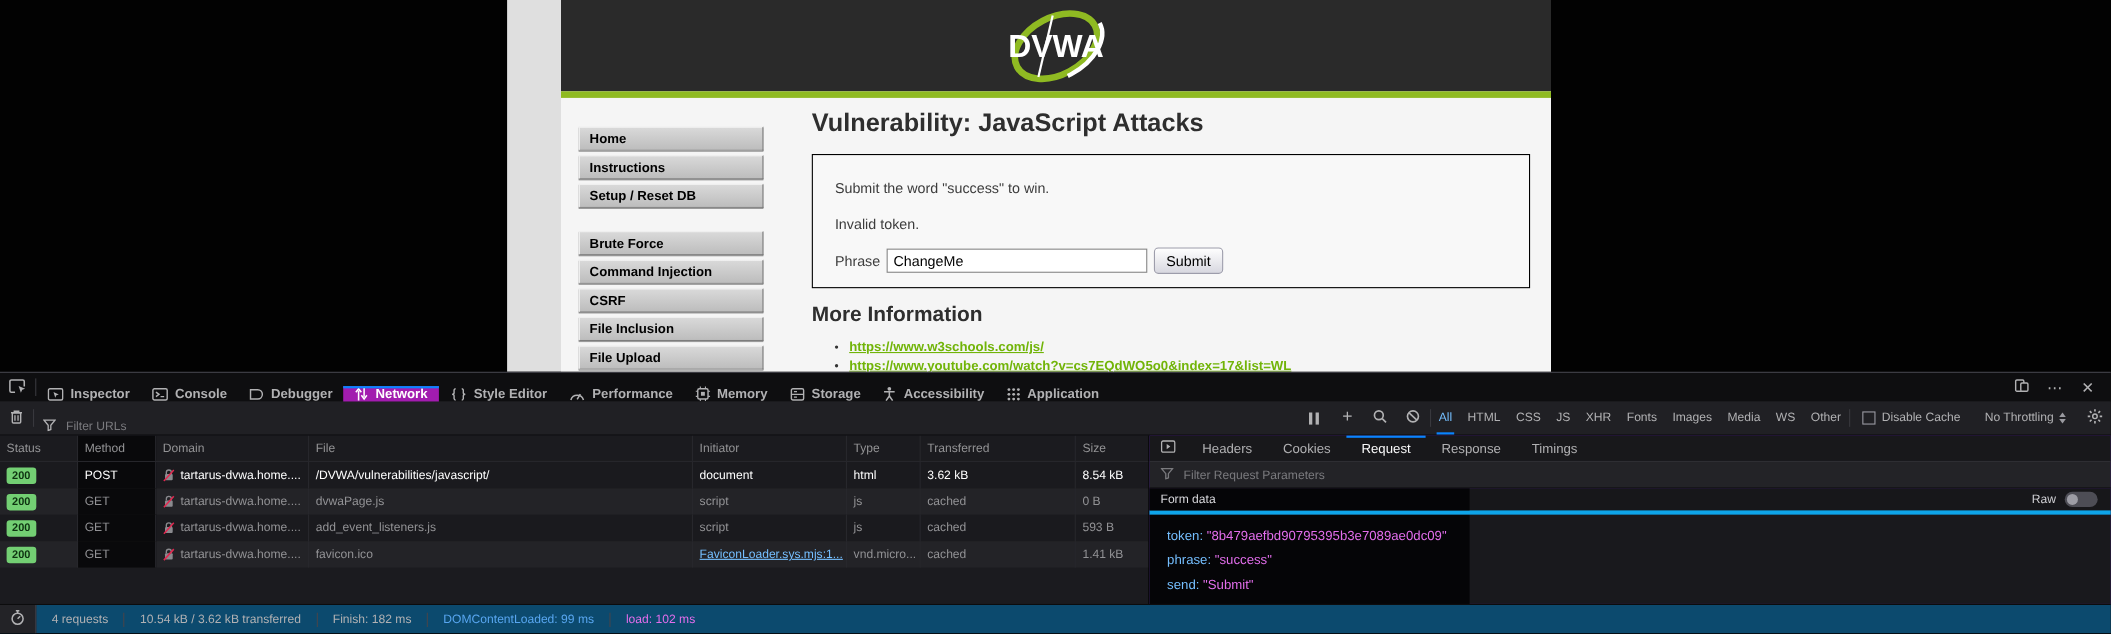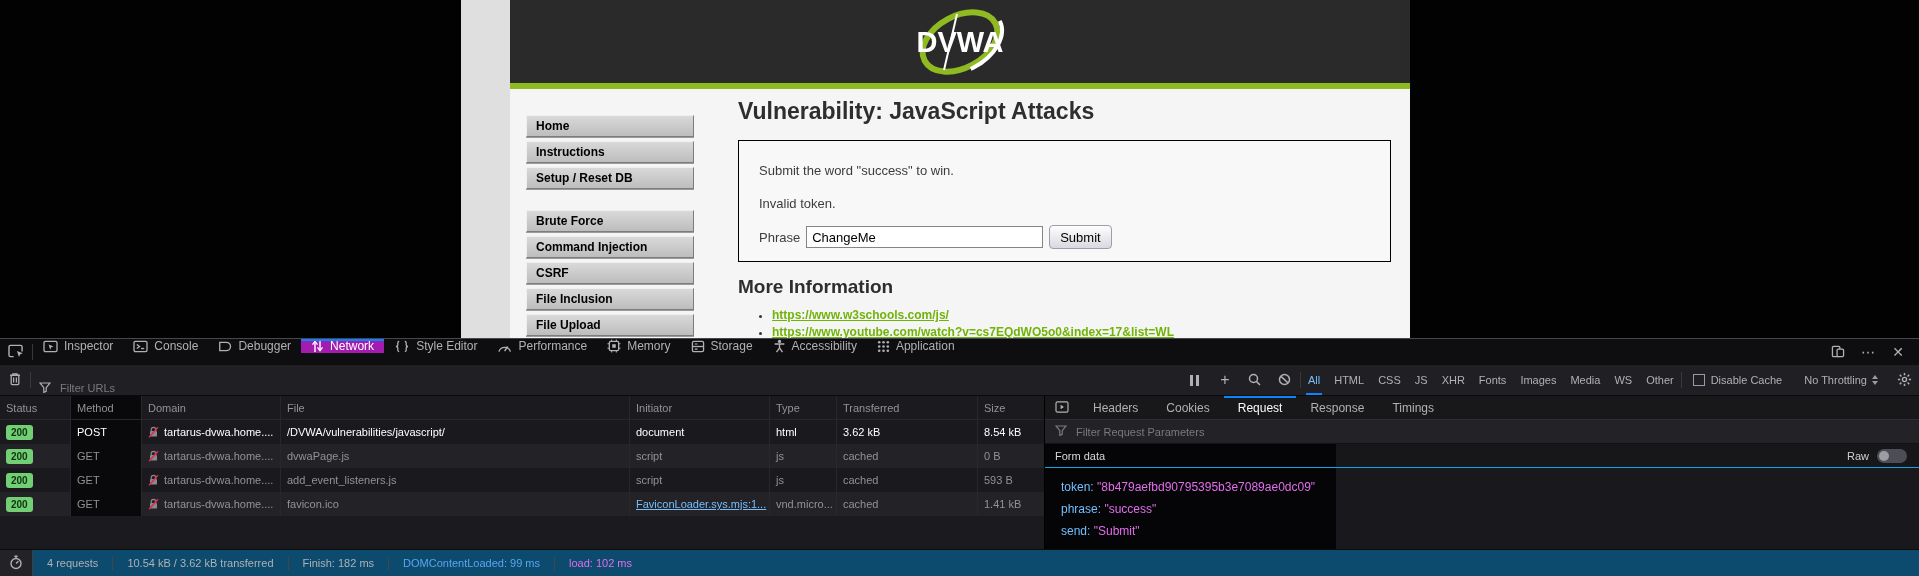--- a/index.html
+++ b/index.html
@@ -93,21 +93,21 @@
 
   .dt-details{flex:1;display:flex;flex-direction:column;background:#4c1d95;min-width:0;}
   .dt-dtabs{height:24px;background:#18181b;display:flex;align-items:stretch;border-bottom:1px solid #2e2e33;}
   .pane-toggle{width:34px;display:flex;align-items:center;justify-content:center;color:#b1b1b3;cursor:pointer;}
   .dt-dtab{display:flex;align-items:center;padding:0 14px;position:relative;font-size:12px;color:#b1b1b3;cursor:pointer;}
   .dt-dtab.active{color:#f9f9fa;}
   .dt-dtab.active::before{content:"";position:absolute;left:0;top:0;right:0;height:2px;background:var(--accent_blue,#0a84ff);}
   .dt-param-filter{height:24px;background:#232327;display:flex;align-items:center;gap:7px;padding-left:10px;
     border-bottom:1px solid #121214;color:#7a7a7e;}
   .dt-section-head{height:24px;background:#17171a;position:relative;display:flex;align-items:center;
-    border-bottom:1px solid #0ea5e9;justify-content:space-between;}
+    border-bottom:4px solid #0ea5e9;justify-content:space-between;}
   .dt-section-head::before{content:"";position:absolute;left:0;top:0;bottom:0;width:291px;background:#050507;}
   .section-title{position:relative;padding-left:10px;color:#d7d7db;}
   .raw-wrap{margin-left:auto;display:flex;align-items:center;gap:8px;padding-right:12px;color:#cfcfd3;position:relative;}
   .toggle{width:30px;height:14px;border-radius:8px;background:#4d4d55;position:relative;cursor:pointer;}
   .toggle::after{content:"";position:absolute;left:2px;top:2px;width:10px;height:10px;border-radius:50%;background:#9d9da5;}
   .dt-request-body{flex:1;position:relative;background:#19191d;overflow:hidden;}
   .dt-request-body::before{content:"";position:absolute;left:0;top:0;bottom:0;width:291px;background:#050507;}
   .params{position:relative;padding:8px 0 0 16px;}
   .param-row{height:22px;line-height:22px;font-size:12px;white-space:nowrap;}
   .param-key{color:var(--param_key,#75bfff);}
@@ -181,21 +181,21 @@
   <div class="devtools">
 
     <div class="dt-tabbar">
       <div class="dt-pick">
           <span><svg width="16" height="14" viewBox="0 0 17 15">
               <path d="M6 13.5 H2.5 A1.5 1.5 0 0 1 1 12 V3 A1.5 1.5 0 0 1 2.5 1.5 h11 A1.5 1.5 0 0 1 15 3 v5" fill="none" stroke="currentColor" stroke-width="1.5"></path>
               <path d="M9.5 7.5 L15.8 10 L13 11.1 L11.7 14 Z" fill="currentColor"></path>
             </svg></span>
         </div>
       <div class="vsep"></div>
-      <div style="display:flex;align-items:flex-start;">
+      <div style="display:flex;align-items:flex-end;font-weight:bold;">
 
       <div class="dt-tab">
             <span class="ticon">
               <svg width="15" height="13" viewBox="0 0 16 14">
                 <rect x="1" y="1.5" width="14" height="11" rx="1.5" fill="none" stroke="currentColor" stroke-width="1.4"></rect>
                 <path d="M6 4.8 L11.2 7.1 L8.8 7.9 L7.7 10.4 Z" fill="currentColor"></path>
               </svg>
             </span>
             <span>Inspector</span>
           </div>

